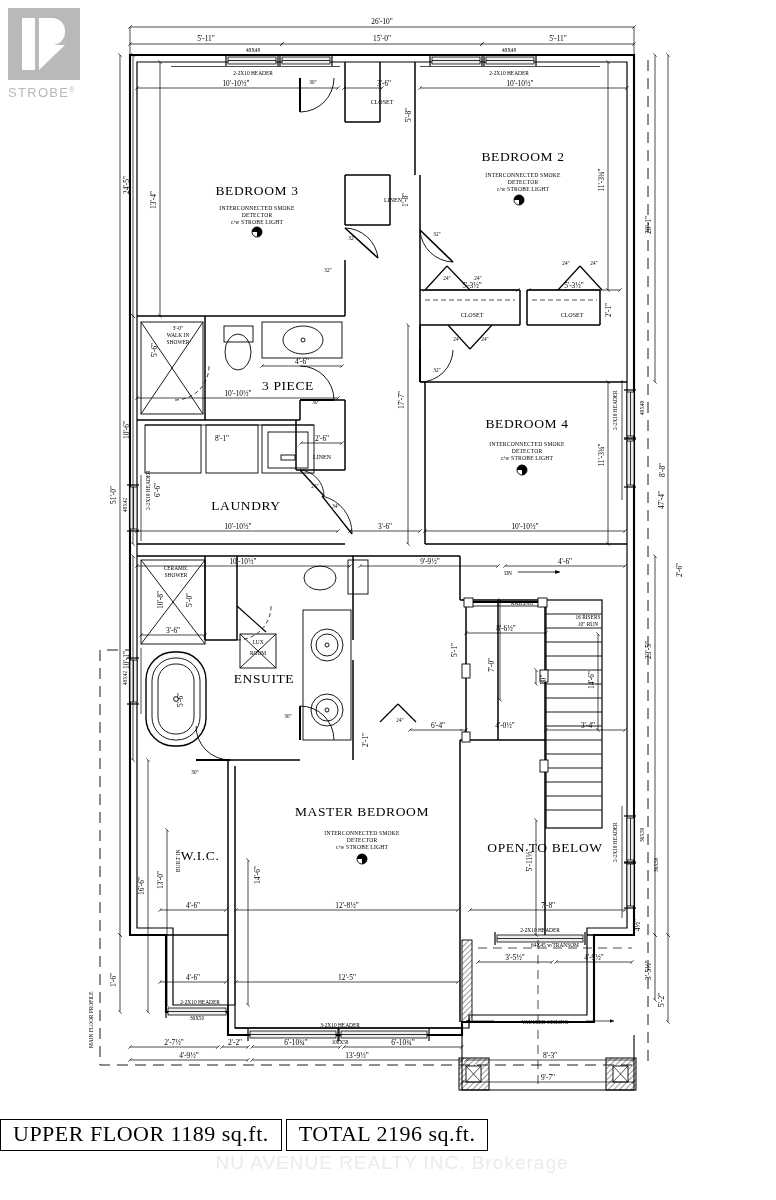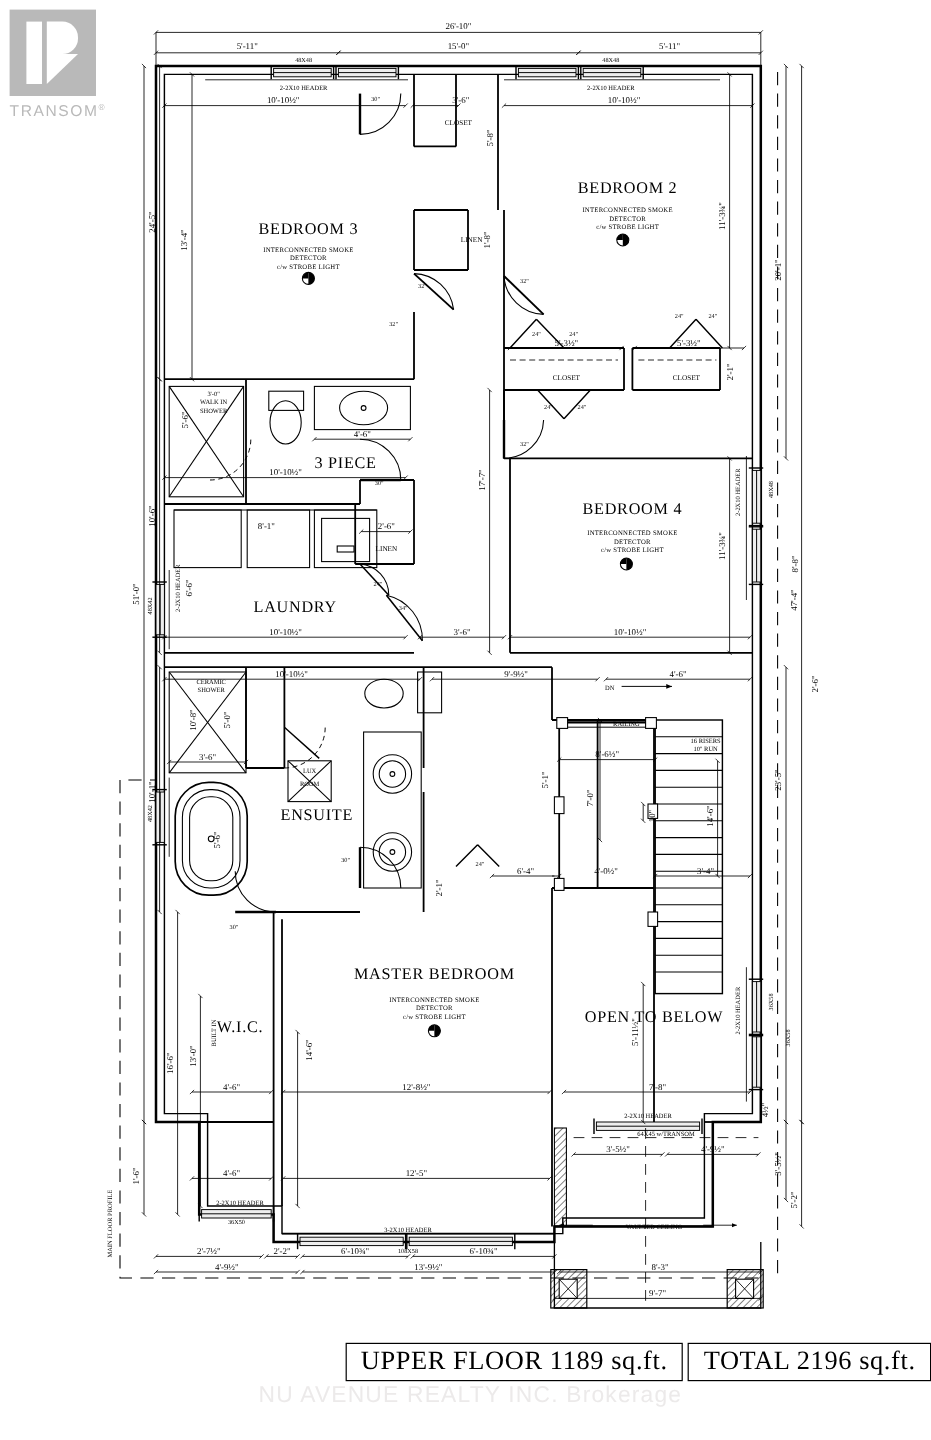--- a/index.html
+++ b/index.html
@@ -22,21 +22,21 @@
   
   #brokerage-watermark{position:absolute;left:112px;top:1152px;width:560px;
       text-align:center;font-family:"Liberation Sans",sans-serif;font-size:19px;
       letter-spacing:1px;color:#eceaea;white-space:nowrap;user-select:none;}
 
   
   #plan-canvas{position:absolute;left:0;top:0;width:776px;height:1200px;}
   #plan-canvas svg{display:block;}
 
   
-  #title-block{position:absolute;left:0;top:1118px;width:776px;text-align:right;}
+  #title-block{position:absolute;left:0;top:1118px;width:776px;text-align:left;}
   #title-block .tb{display:inline-block;border:1px solid #000;background:transparent;
       padding:2px 12px 4px 12px;font-size:22px;letter-spacing:0.5px;line-height:1.1;}
   #title-block .tb.second{margin-top:1px;}
 
   
   .rm{font-family:"Liberation Serif",serif;font-size:13.5px;letter-spacing:.6px;}
   .rmsub{font-family:"Liberation Serif",serif;font-size:5.6px;letter-spacing:.2px;}
   .dim{font-family:"Liberation Serif",serif;font-size:7.4px;}
   .dimsm{font-family:"Liberation Serif",serif;font-size:6px;}
   .note{font-family:"Liberation Serif",serif;font-size:5.4px;}
@@ -44,21 +44,21 @@
 </style>
 </head>
 <body>
 
 <div id="realtor-logo">
   <div class="mark">
     <div class="bar"></div>
       <div class="bowl"></div>
       <div class="leg"></div>
   </div>
-  <div class="wordmark"><span>TRANSOM</span><sup>®</sup></div>
+  <div class="wordmark"><span>STROBE</span><sup>®</sup></div>
 </div>
 
 <div id="brokerage-watermark">NU AVENUE REALTY INC.  Brokerage</div>
 
 <div id="plan-canvas">
 <svg width="776" height="1200" viewBox="0 0 776 1200" xmlns="http://www.w3.org/2000/svg">
   <defs>
     <pattern id="hatch" width="4" height="4" patternTransform="rotate(45)" patternUnits="userSpaceOnUse">
       <line x1="0" y1="0" x2="0" y2="4" stroke="#000" stroke-width="0.8"></line>
     </pattern>

